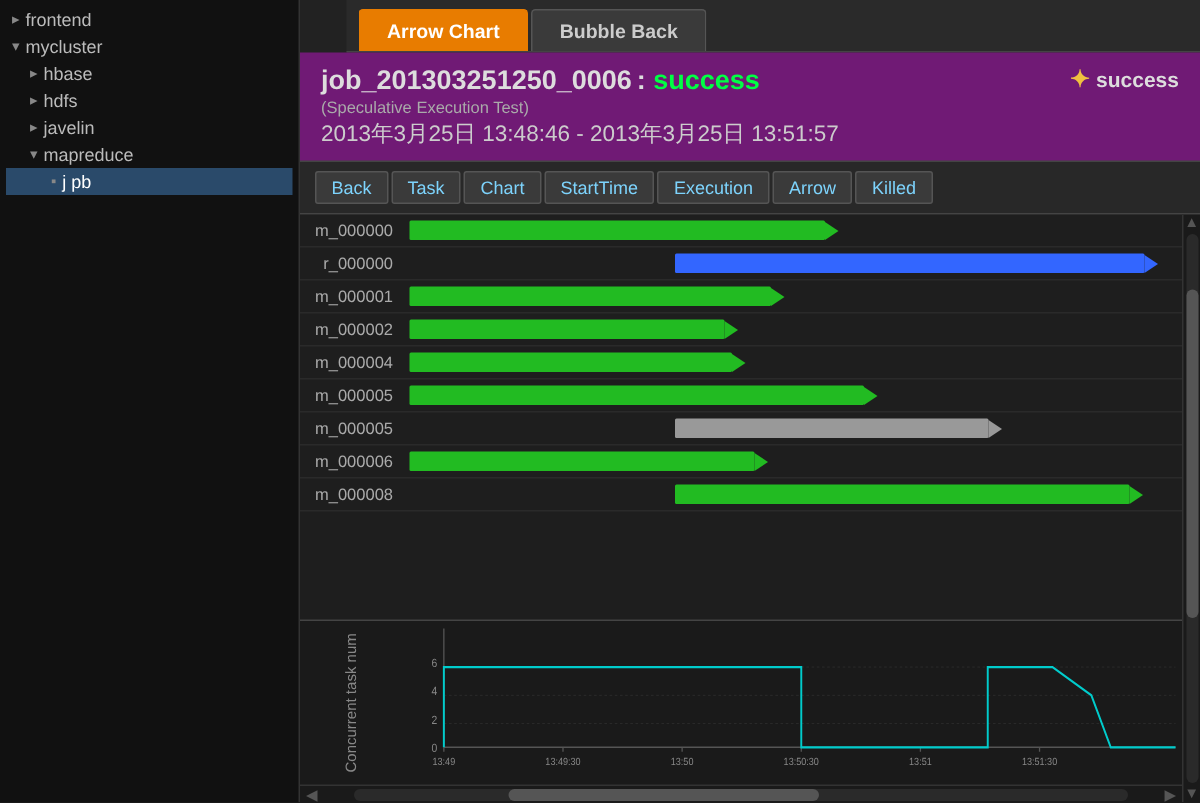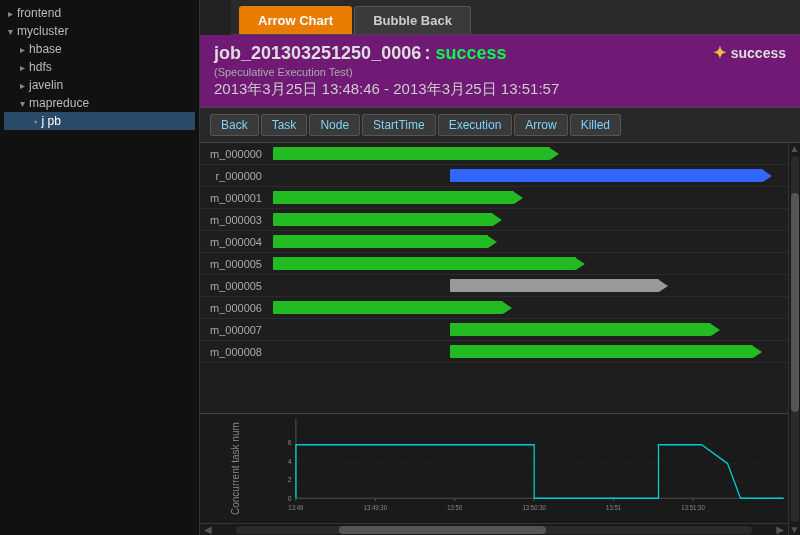--- a/index.html
+++ b/index.html
@@ -343,21 +343,21 @@
     </div>
     <div id="halook-logo">
       <span class="gear-symbol">✦</span>
       <span style="color:#ddd; font-weight:bold; font-size:14px;">success</span>
     </div>
   </div>
 
   <div id="filter-bar">
     <button class="filter-btn">Back</button>
     <button class="filter-btn">Task</button>
-    <button class="filter-btn">Node</button>
+    <button class="filter-btn">Chart</button>
     <button class="filter-btn">StartTime</button>
     <button class="filter-btn">Execution</button>
     <button class="filter-btn">Arrow</button>
     <button class="filter-btn">Killed</button>
   </div>
 
   <div id="chart-area">
     <div id="arrow-chart">
 
       <div id="arrow-rows">
@@ -383,23 +383,23 @@
           <div class="arrow-row">
             <div class="row-label">m_000001</div>
             <div class="row-bar-area">
               <div class="arrow-bar" style="left: 1%; width: 48%;">
                 <div class="arrow-bar-body" style="flex: 1 1 0%; background: rgb(34, 187, 34);"></div>
                 <div class="arrow-head" style="border-left: 9px solid rgb(34, 187, 34);"></div>
               </div>
             </div>
           </div>
           <div class="arrow-row">
-            <div class="row-label">m_000003</div>
-            <div class="row-bar-area">
-              <div class="arrow-bar" style="left: 1%; width: 44%;">
+            <div class="row-label">m_000002</div>
+            <div class="row-bar-area">
+              <div class="arrow-bar" style="left: 1%; width: 42%;">
                 <div class="arrow-bar-body" style="flex: 1 1 0%; background: rgb(34, 187, 34);"></div>
                 <div class="arrow-head" style="border-left: 9px solid rgb(34, 187, 34);"></div>
               </div>
             </div>
           </div>
           <div class="arrow-row">
             <div class="row-label">m_000004</div>
             <div class="row-bar-area">
               <div class="arrow-bar" style="left: 1%; width: 43%;">
                 <div class="arrow-bar-body" style="flex: 1 1 0%; background: rgb(34, 187, 34);"></div>
@@ -422,29 +422,20 @@
               <div class="arrow-bar" style="left: 35%; width: 42%;">
                 <div class="arrow-bar-body" style="flex: 1 1 0%; background: rgb(153, 153, 153);"></div>
                 <div class="arrow-head" style="border-left: 9px solid rgb(153, 153, 153);"></div>
               </div>
             </div>
           </div>
           <div class="arrow-row">
             <div class="row-label">m_000006</div>
             <div class="row-bar-area">
               <div class="arrow-bar" style="left: 1%; width: 46%;">
-                <div class="arrow-bar-body" style="flex: 1 1 0%; background: rgb(34, 187, 34);"></div>
-                <div class="arrow-head" style="border-left: 9px solid rgb(34, 187, 34);"></div>
-              </div>
-            </div>
-          </div>
-          <div class="arrow-row">
-            <div class="row-label">m_000007</div>
-            <div class="row-bar-area">
-              <div class="arrow-bar" style="left: 35%; width: 52%;">
                 <div class="arrow-bar-body" style="flex: 1 1 0%; background: rgb(34, 187, 34);"></div>
                 <div class="arrow-head" style="border-left: 9px solid rgb(34, 187, 34);"></div>
               </div>
             </div>
           </div>
           <div class="arrow-row">
             <div class="row-label">m_000008</div>
             <div class="row-bar-area">
               <div class="arrow-bar" style="left: 35%; width: 60%;">
                 <div class="arrow-bar-body" style="flex: 1 1 0%; background: rgb(34, 187, 34);"></div>

